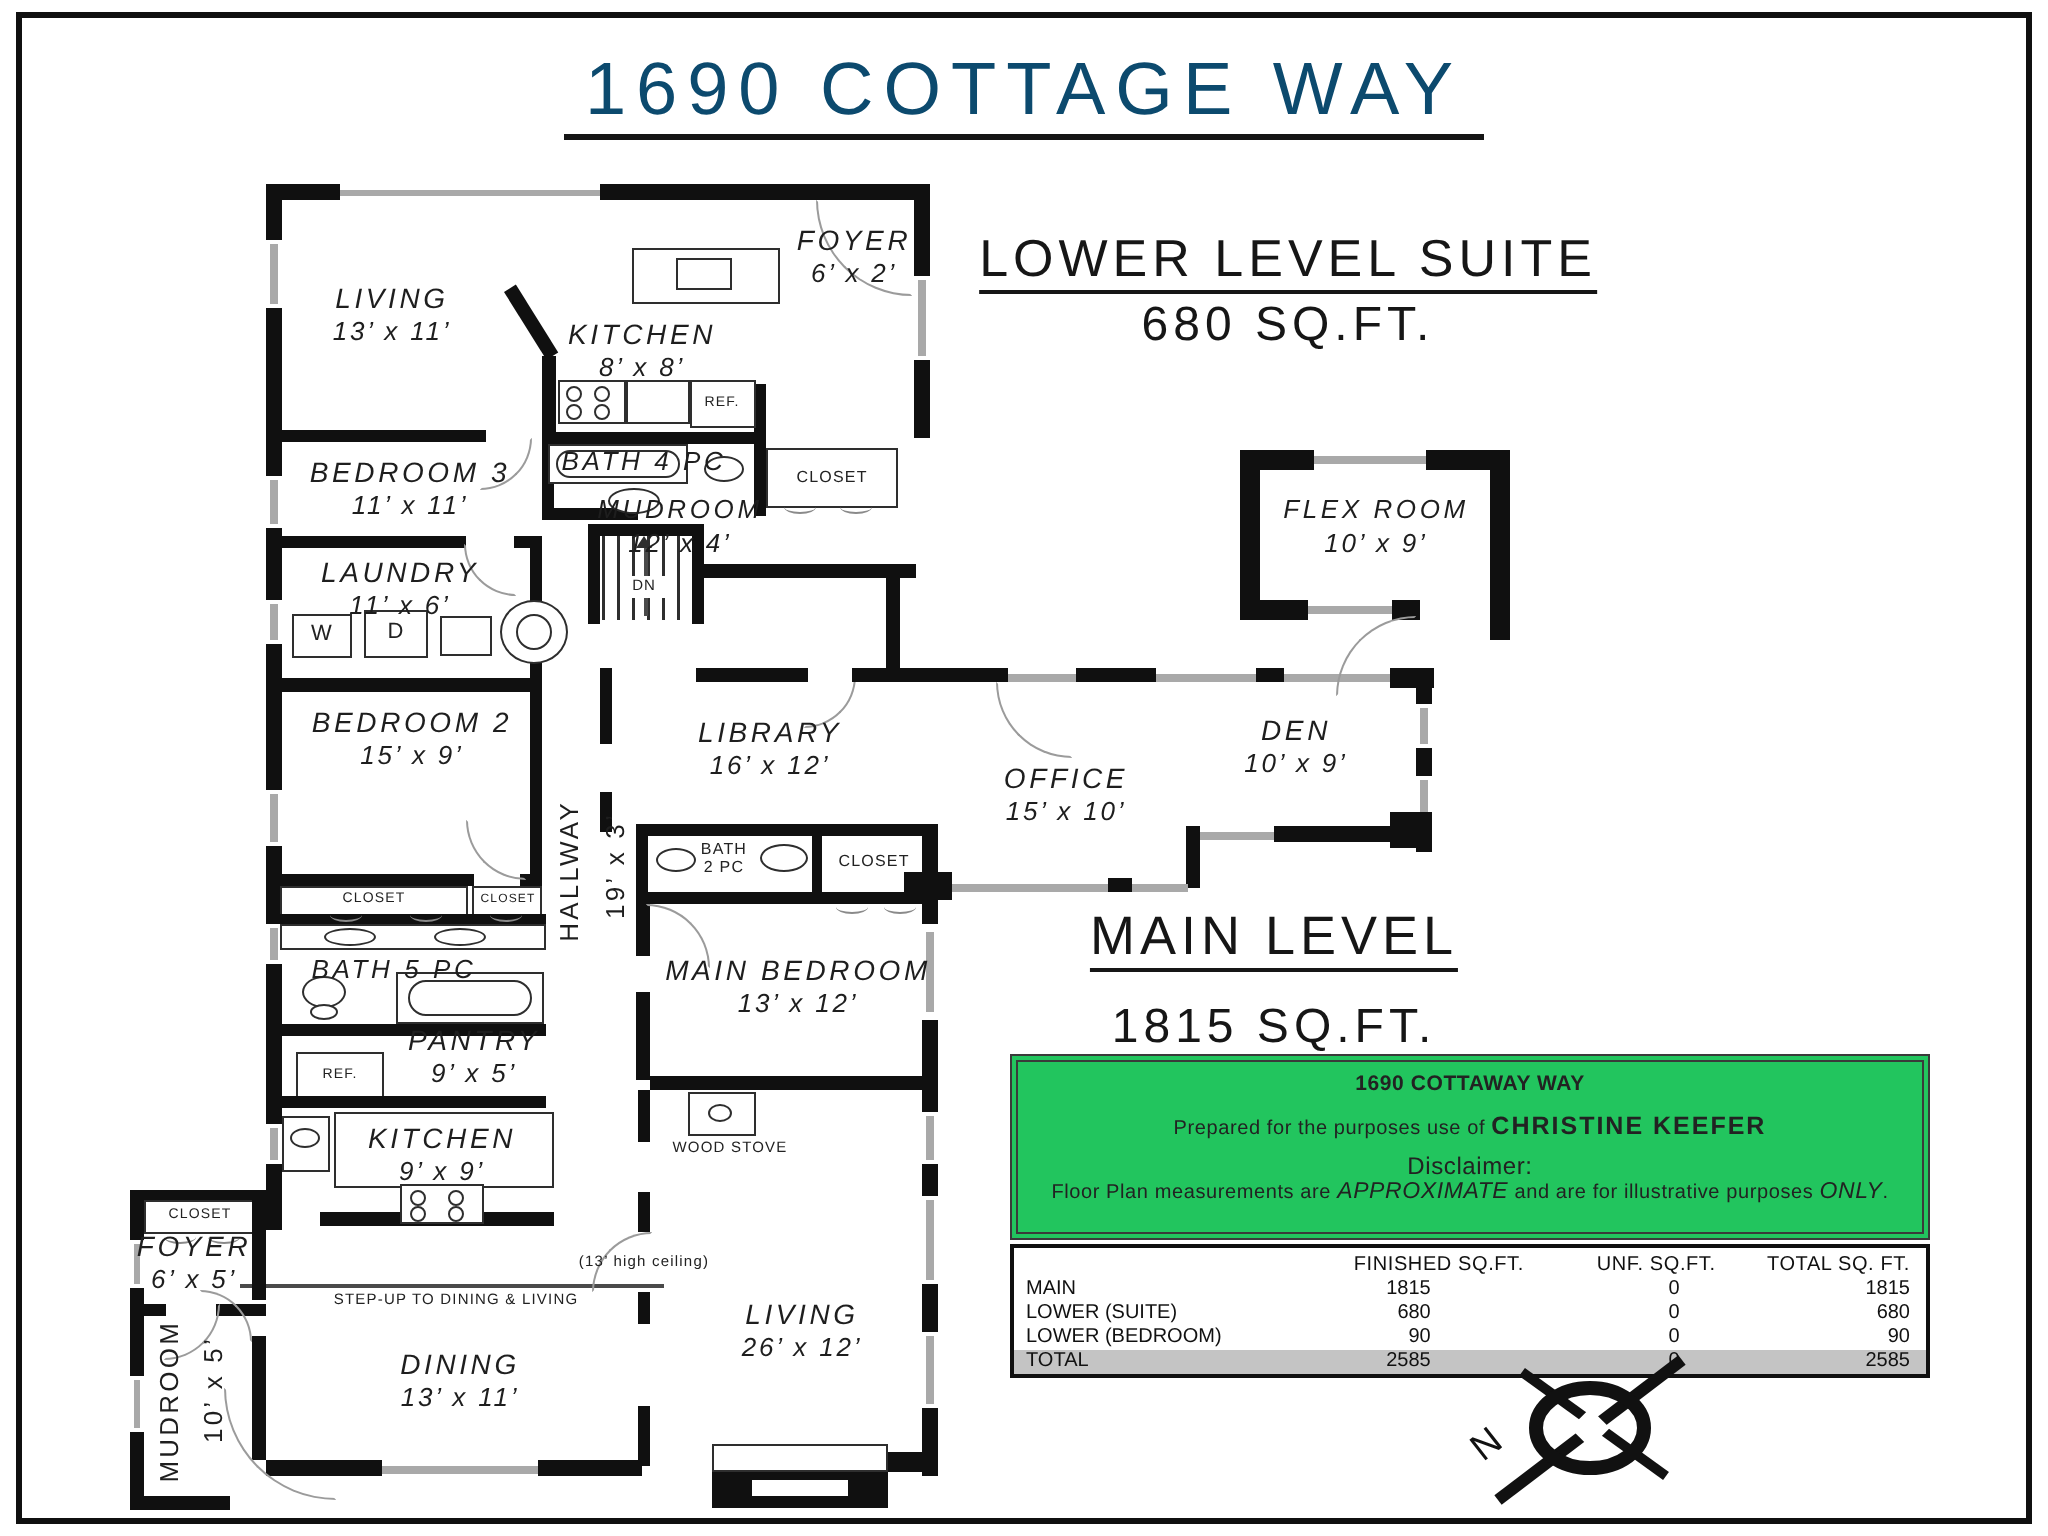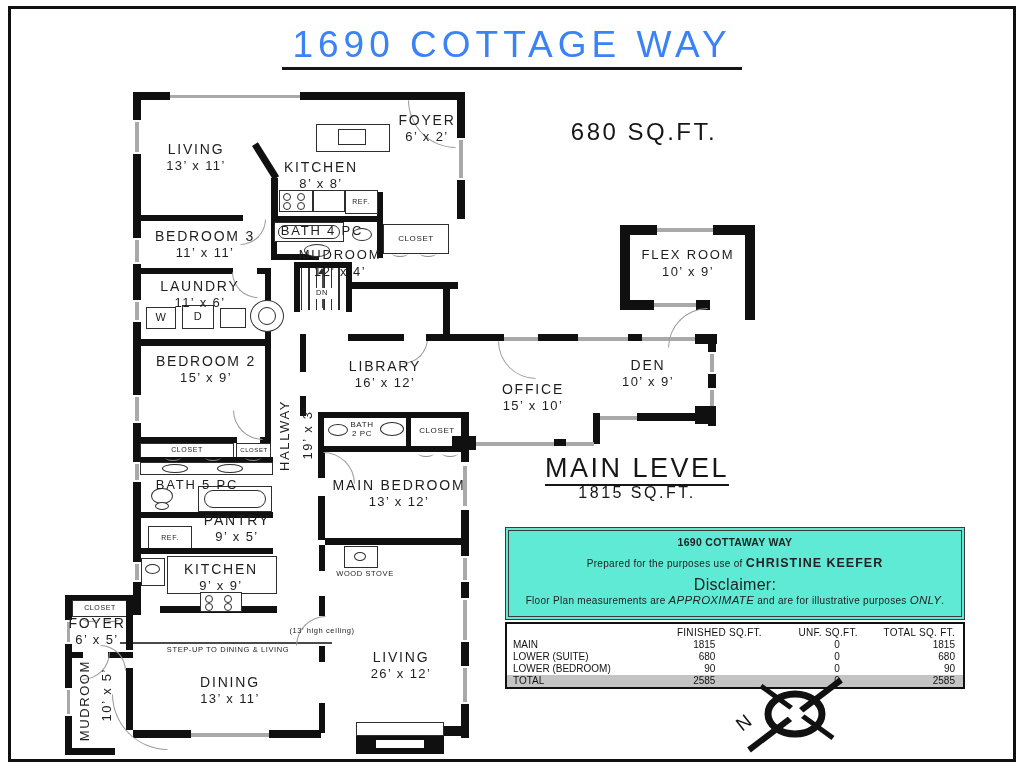--- a/index.html
+++ b/index.html
@@ -1,59 +1,59 @@
 <!DOCTYPE html>
 <html><head>
 <meta charset="utf-8">
 <style>
   html,body{margin:0;padding:0;background:#fff;}
   #page{position:relative;width:1024px;height:768px;background:#fff;overflow:hidden;
         font-family:"Liberation Sans",sans-serif;color:#1b1b1b;}
   .frame{position:absolute;left:8px;top:6px;width:1002px;height:750px;border:3px solid #101010;}
   .title{position:absolute;top:24px;left:0;width:100%;text-align:center;font-size:37px;
-         letter-spacing:5px;font-weight:400;color:#3b82f6;}
+         letter-spacing:5px;font-weight:400;color:#0c4a6e;}
   .title span{border-bottom:3px solid #151515;padding:0 10px 2px;}
   .w{position:absolute;background:#101010;}
   .winpatch{position:absolute;background:#fff;}
   .wl{position:absolute;background:#a9a9a9;}
   .fix{position:absolute;border:1.5px solid #2e2e2e;background:#fff;box-sizing:border-box;}
   .oval{position:absolute;border:1.4px solid #2e2e2e;border-radius:50%;background:#fff;box-sizing:border-box;}
   .arc{position:absolute;box-sizing:border-box;border:1.5px solid #9b9b9b;background:transparent;}
   .arc.tl{border-radius:100% 0 0 0;border-color:#9b9b9b transparent transparent #9b9b9b;}
   .arc.tr{border-radius:0 100% 0 0;border-color:#9b9b9b #9b9b9b transparent transparent;}
   .arc.br{border-radius:0 0 100% 0;border-color:transparent #9b9b9b #9b9b9b transparent;}
   .arc.bl{border-radius:0 0 0 100%;border-color:transparent transparent #9b9b9b #9b9b9b;}
   .chev{position:absolute;width:16px;height:6px;border-bottom:1.5px solid #8a8a8a;border-radius:0 0 50% 50%;}
   .rlabel{position:absolute;transform:translateX(-50%);text-align:center;white-space:nowrap;
           line-height:1.3;letter-spacing:1.8px;font-size:14px;color:#1e1e1e;}
-  .rlabel span{display:block;}
+  .rlabel span{display:block;font-style:italic;}
   .rlabel .dims{font-size:13px;letter-spacing:1.4px;}
   .rlabel.mid{font-size:13px;}
   .slab{position:absolute;transform:translateX(-50%);text-align:center;white-space:nowrap;
         font-size:8px;letter-spacing:0.6px;color:#222;line-height:1.15;}
   .vlab{position:absolute;writing-mode:vertical-rl;transform:rotate(180deg);font-size:13px;
         letter-spacing:1.6px;white-space:nowrap;color:#1e1e1e;line-height:1;}
   .heading{position:absolute;transform:translateX(-50%);text-align:center;letter-spacing:2.5px;
            font-weight:400;color:#161616;white-space:nowrap;}
   .heading .hline{display:block;}
   .u{border-bottom:2.5px solid #161616;padding-bottom:1px;}
   .stairs{position:absolute;background:repeating-linear-gradient(90deg,#2e2e2e 0 1.5px,transparent 1.5px 7.5px);}
   .tri{position:absolute;width:0;height:0;border:4px solid transparent;border-bottom:6px solid #2e2e2e;}
   .thinline{position:absolute;background:#4a4a4a;}
   .dnbox{position:absolute;background:#fff;font-size:7.5px;letter-spacing:0.5px;text-align:center;color:#222;}
   
   .ibox{position:absolute;left:505px;top:527px;width:460px;height:93px;border:1.5px solid #3a3a3a;
-        padding:2px;box-sizing:border-box;background:#5eead4;}
+        padding:2px;box-sizing:border-box;background:#22c55e;}
   .ibox .inner{border:1.2px solid #3a3a3a;width:100%;height:100%;box-sizing:border-box;
         text-align:center;font-size:10px;padding-top:5px;letter-spacing:0.3px;color:#222;}
   .ib-b{font-weight:bold;font-size:10.5px;line-height:1.25;}
   .prep{margin-top:7px;font-size:10px;}
   .agent{font-weight:bold;font-size:12.5px;letter-spacing:1px;}
   .ofline{margin-top:1px;}
-  .disc{margin-top:6px;font-size:16px;}
+  .disc{margin-top:6px;font-size:12px;}
   .apx{font-style:italic;font-size:11.5px;}
   
   .stable{position:absolute;left:505px;top:622px;width:460px;border:2px solid #101010;
           border-collapse:collapse;font-size:10px;color:#111;table-layout:fixed;}
   .stable th,.stable td{padding:0 6px;line-height:12px;font-weight:normal;white-space:nowrap;}
   .stable th{letter-spacing:0.3px;padding-top:3px;}
   .stable .num{text-align:right;}
   .stable .c2{padding-right:70px;}
   .stable .c3{padding-right:10px;}
   .stable .c4{padding-right:8px;}
@@ -364,25 +364,26 @@
     <div class="slab" style="left:361px;top:198px;font-size:7px">REF.</div>
     <div class="slab" style="left:170px;top:534px;font-size:7px">REF.</div>
     <div class="slab" style="left:161px;top:311px;font-size:11px">W</div>
     <div class="slab" style="left:198px;top:310px;font-size:11px">D</div>
     <div class="slab" style="left:365px;top:570px;font-size:7.5px">WOOD STOVE</div>
     <div class="slab" style="left:228px;top:646px;font-size:7.5px">STEP-UP TO DINING &amp; LIVING</div>
     <div class="slab" style="left:322px;top:627px;font-size:7.5px">(13’ high ceiling)</div>
   </div>
 
   <div class="heading" style="left:644px;top:114px;font-size:26px">
+    <span class="hline"><span class="u">LOWER LEVEL SUITE</span></span>
     <span class="hline" style="font-size:24px;margin-top:4px">680 SQ.FT.</span>
   </div>
   <div class="heading" style="left:637px;top:453px;font-size:27px">
     <span class="hline"><span class="u">MAIN LEVEL</span></span>
-    <span class="hline" style="font-size:16px;margin-top:0">1815 SQ.FT.</span>
+    <span class="hline" style="font-size:24px;margin-top:16px">1815 SQ.FT.</span>
   </div>
 
   <div class="ibox">
     <div class="inner">
       <div class="ib-b">1690 COTTAWAY WAY</div>
       <div class="prep">
         <span>Prepared for the purposes use of</span>
         <span class="agent">CHRISTINE KEEFER</span>
       </div>
       <div class="disc">Disclaimer:</div>

